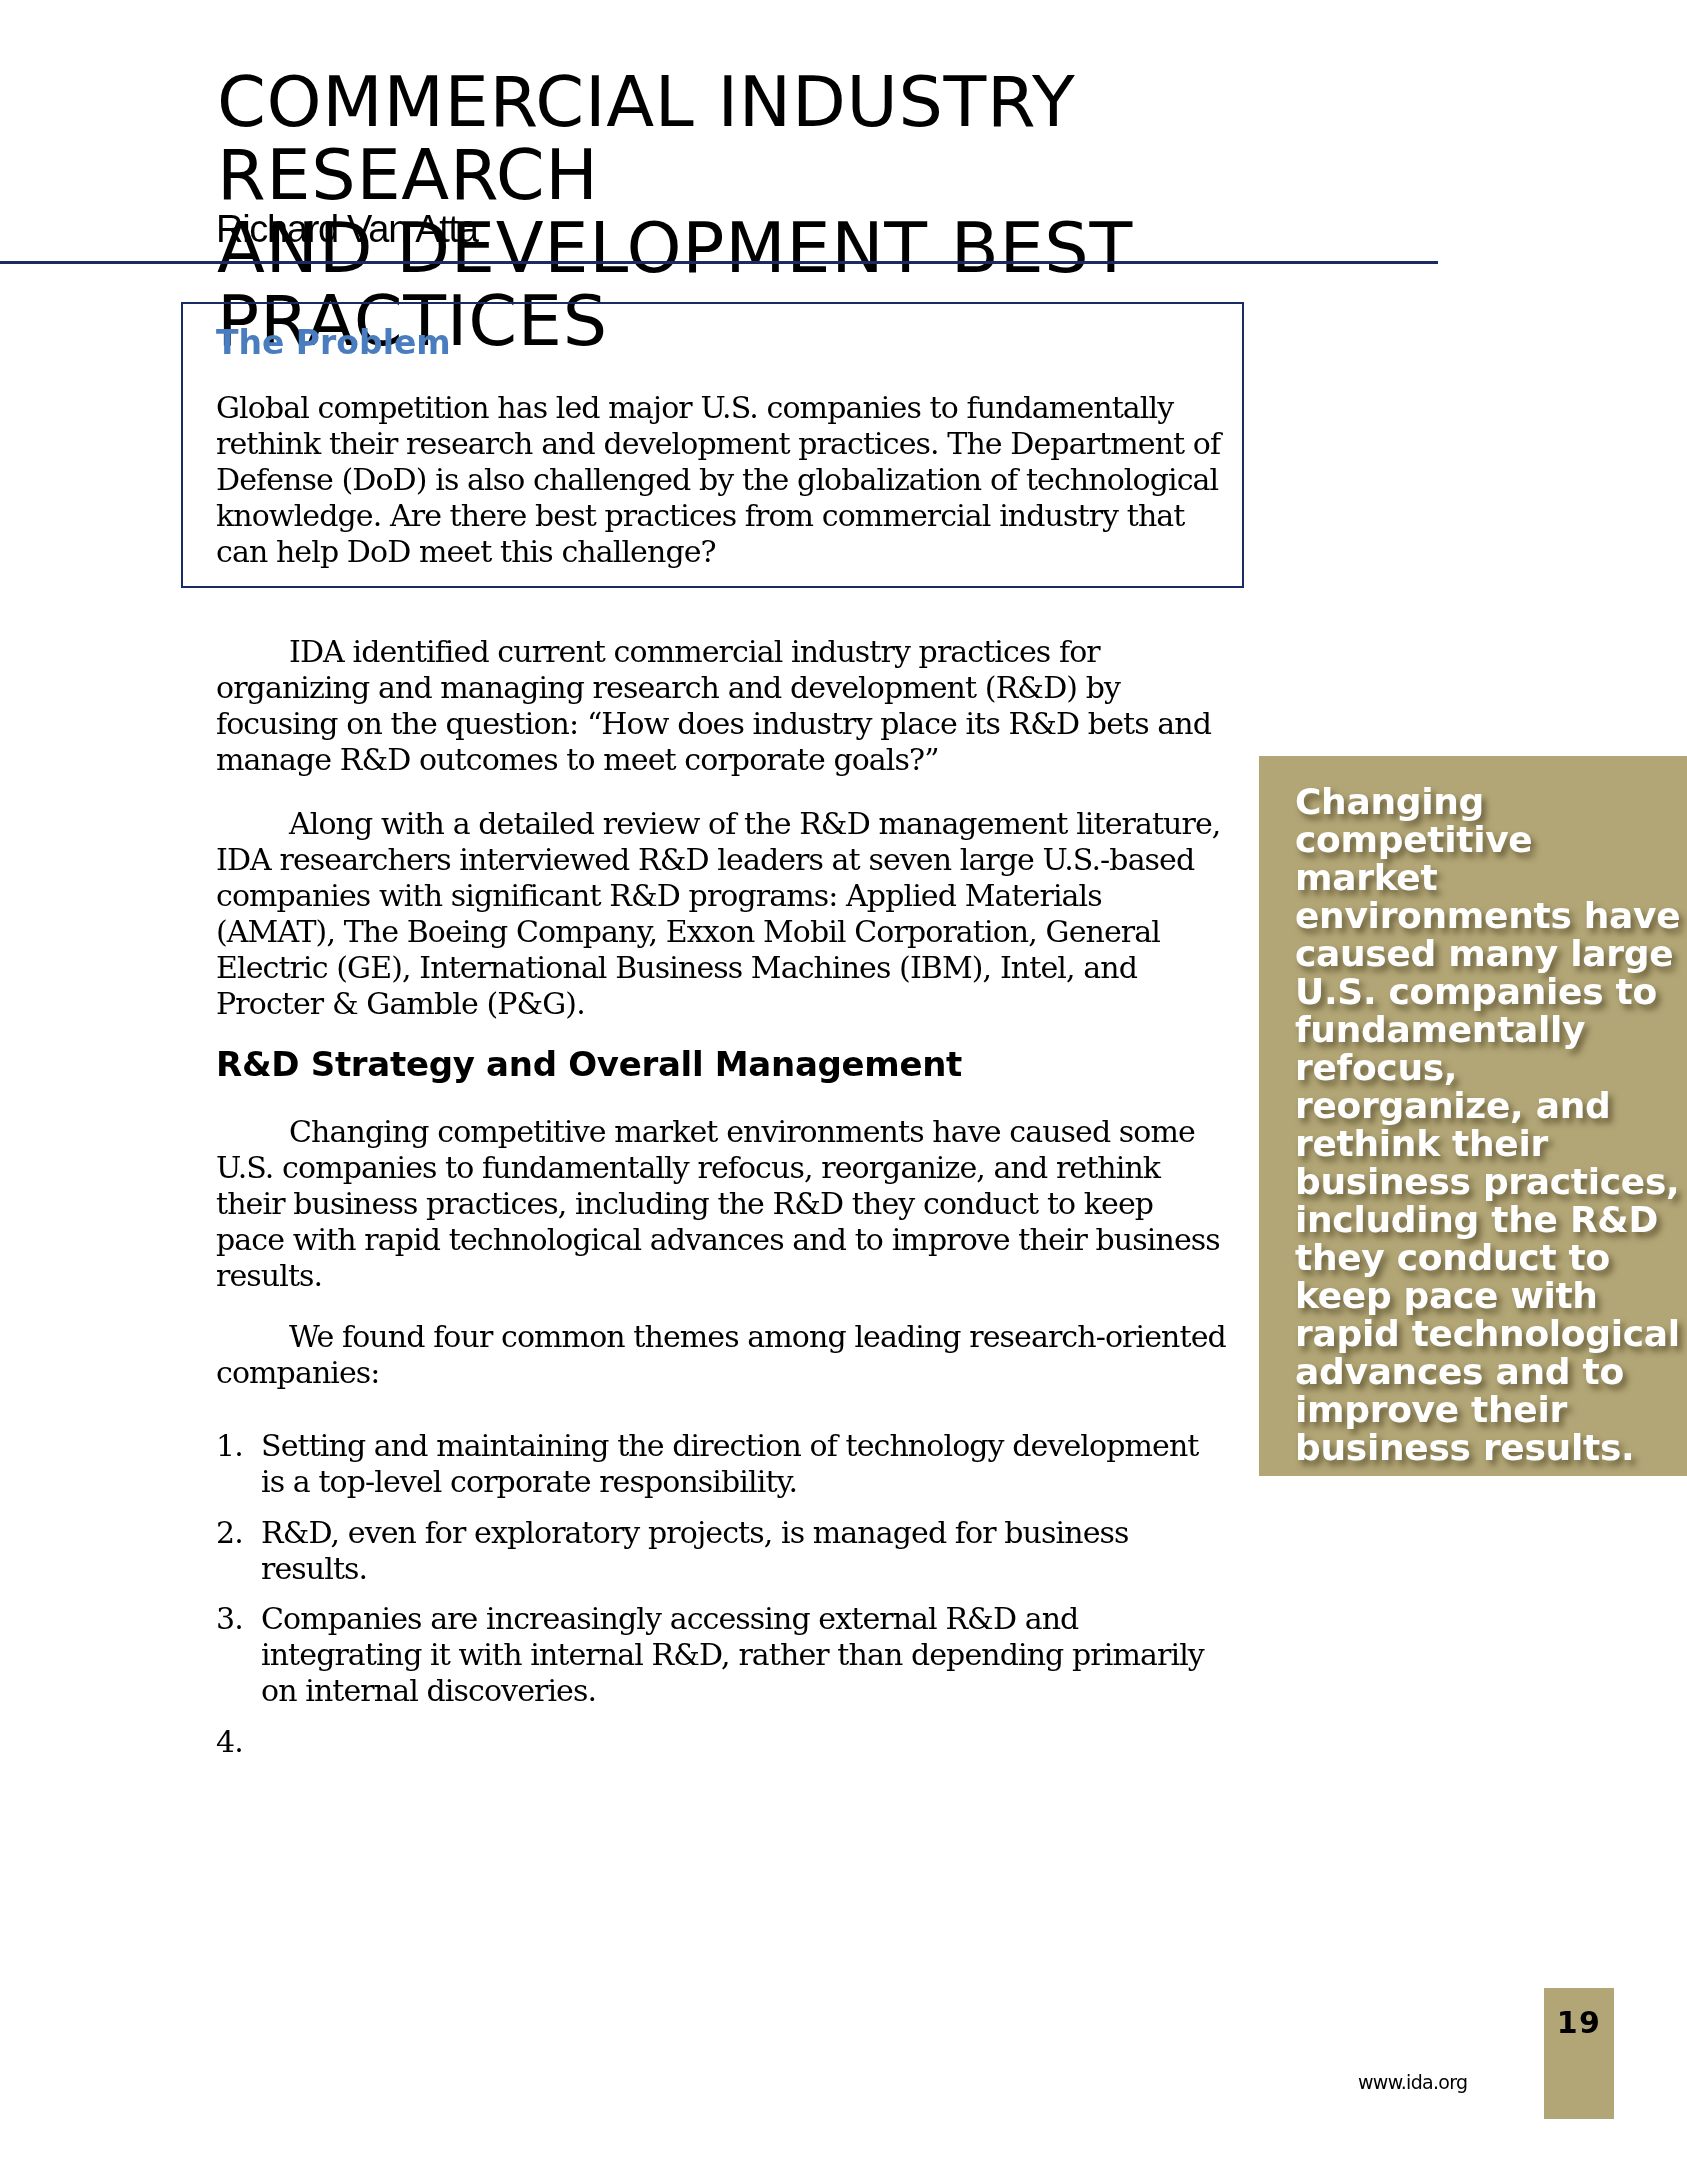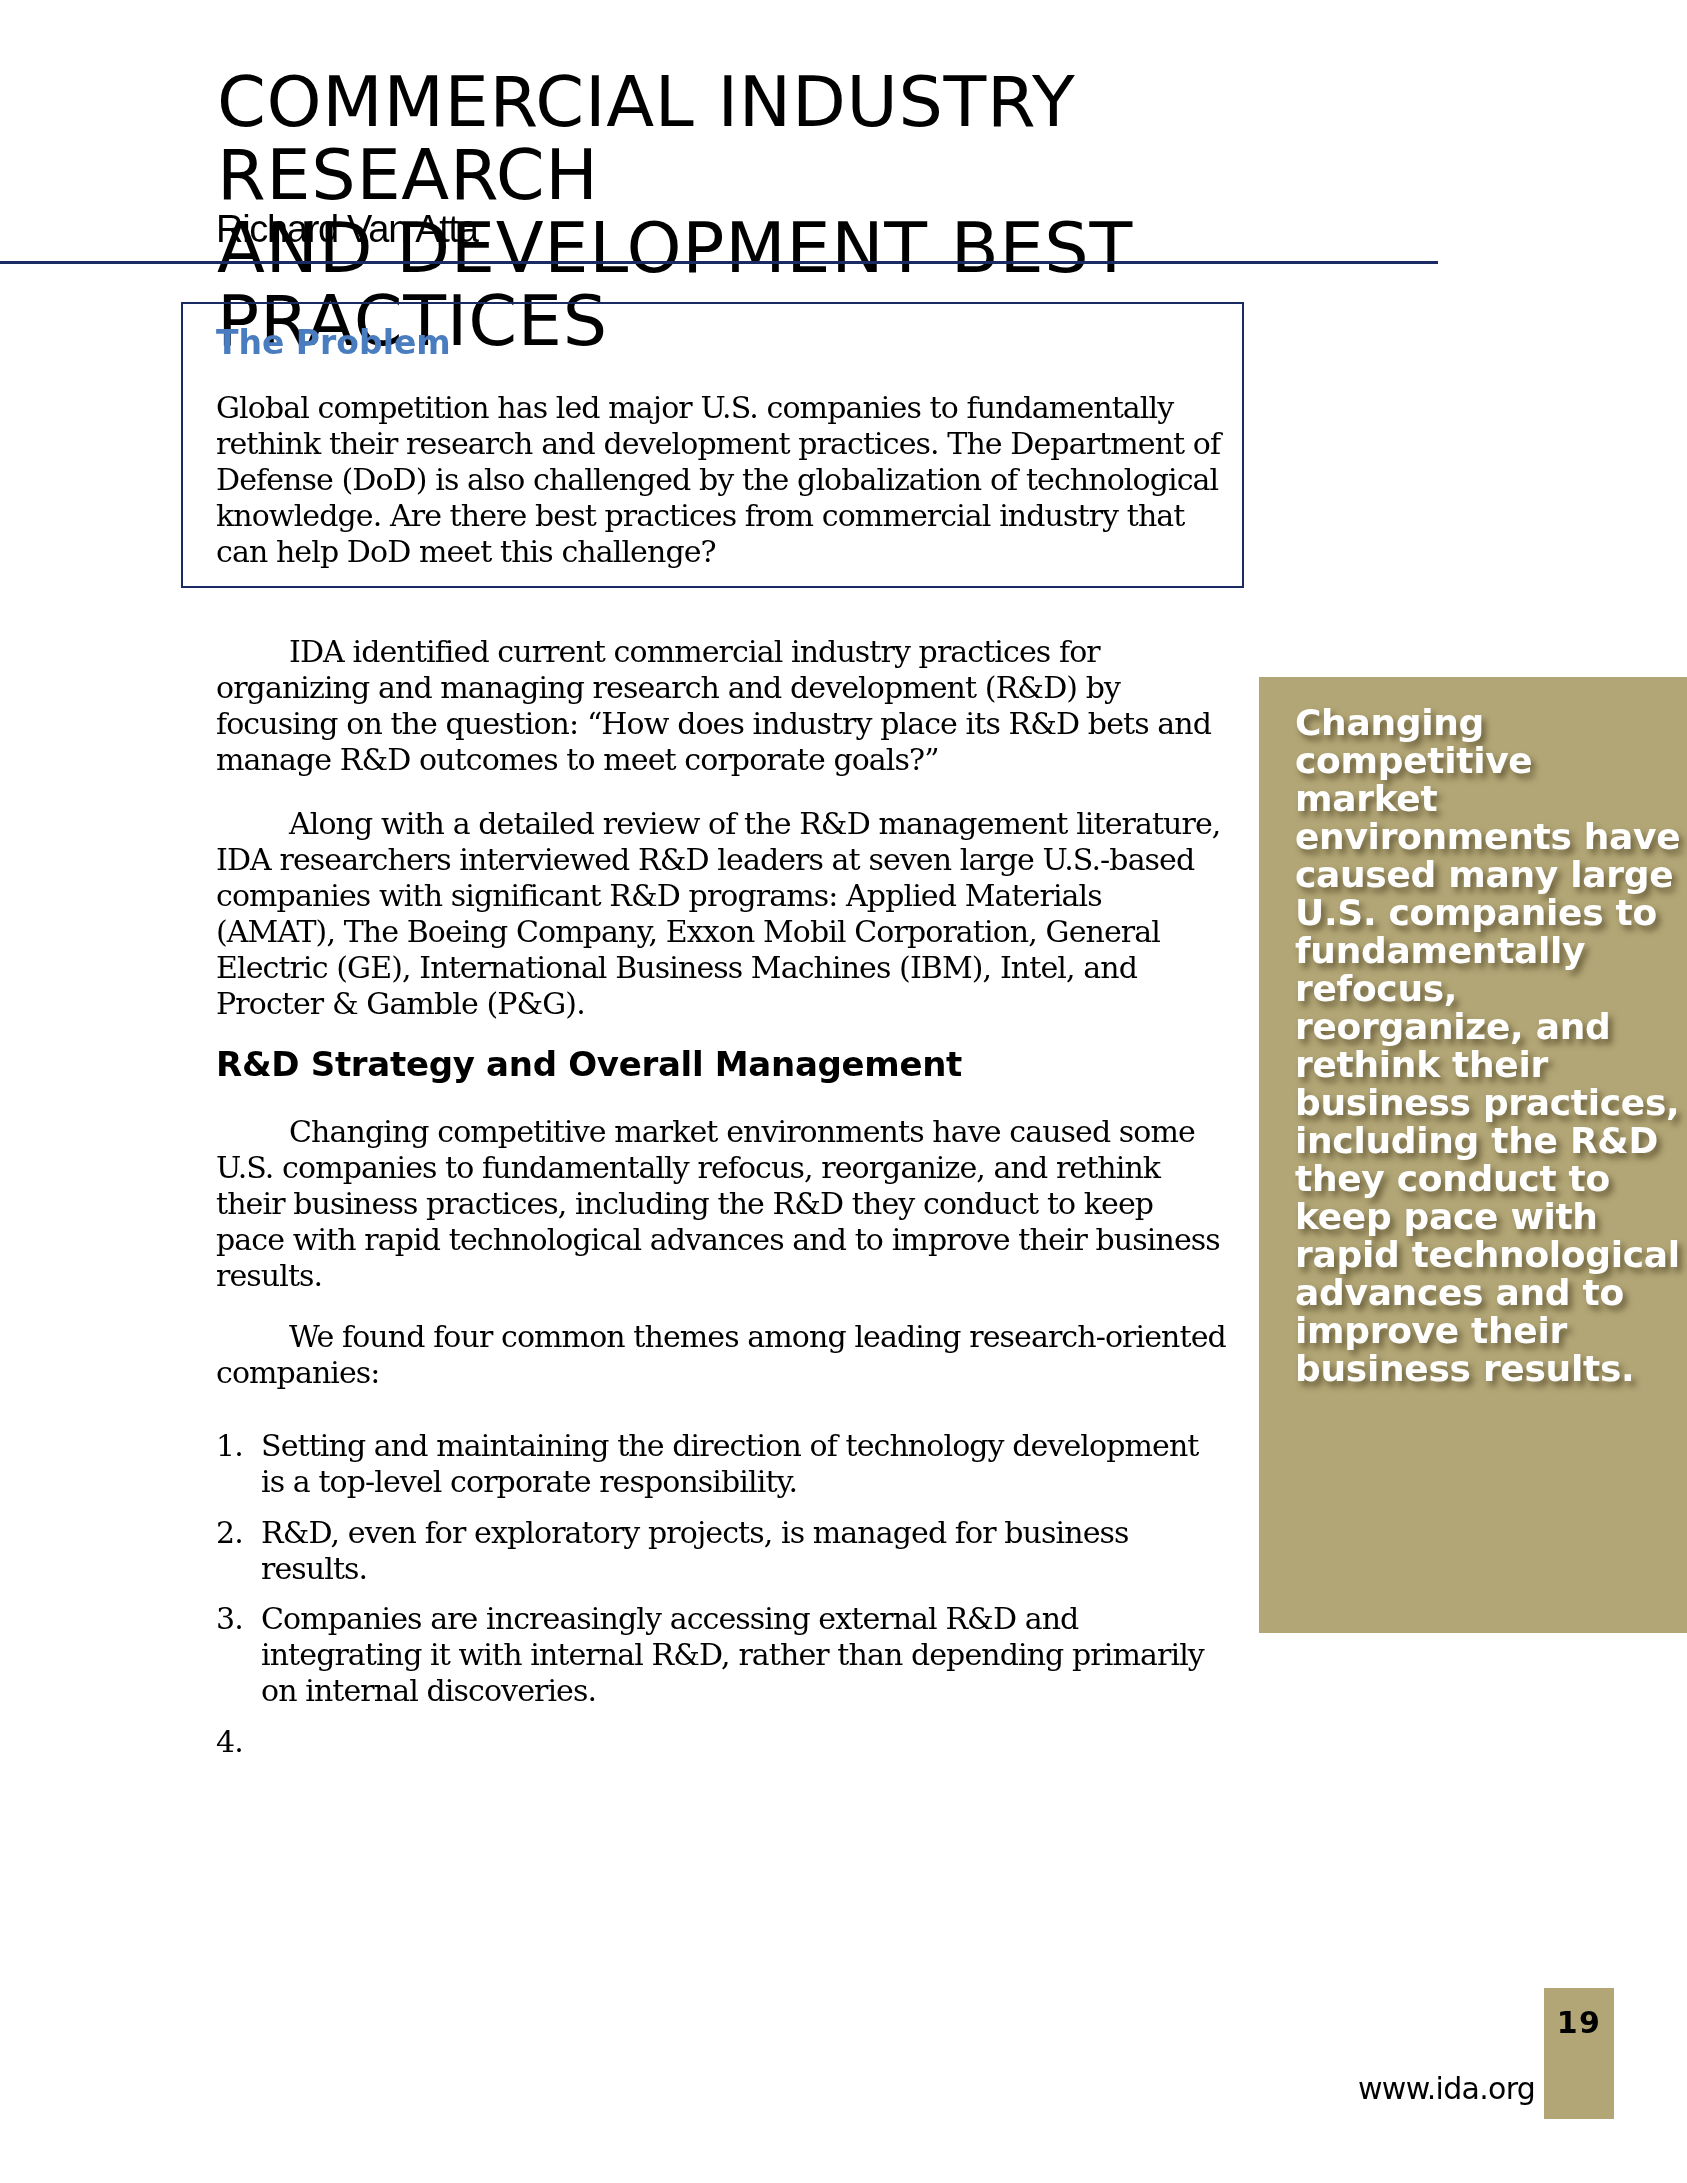--- a/index.html
+++ b/index.html
@@ -46,32 +46,32 @@
     }
 
     .list {
       position: absolute; left: 216px; top: 1428px; width: 1012px; margin: 0; padding: 0; list-style: none;
       font-family: "DejaVu Serif", serif; font-size: 30px; line-height: 36px; letter-spacing: -0.9px;
     }
     .list li { position: relative; padding-left: 45px; margin-bottom: 14.6px; }
     .list .num { position: absolute; left: 0; top: 0; }
 
     .callout {
-      position: absolute; left: 1259px; top: 677px; width: 428px; height: 956px;
+      position: absolute; left: 1259px; top: 756px; width: 428px; height: 720px;
       background: #b2a676; box-sizing: border-box; padding: 26.5px 0 0 36px;
     }
     .callout-text {
       font-family: "DejaVu Sans", sans-serif; font-weight: bold; font-size: 36px; line-height: 38px;
       color: #ffffff; letter-spacing: -0.3px;
       text-shadow: 4px 5.3px 6.6px rgba(70,60,30,0.65);
     }
 
     .footer-url {
       position: absolute; left: 1358px; top: 2071px;
-      font-family: "DejaVu Sans", sans-serif; font-size: 30px; color: #000; letter-spacing: -0.7px;
+      font-family: "DejaVu Sans", sans-serif; font-size: 19px; color: #000; letter-spacing: -0.7px;
     }
     .page-tab {
       position: absolute; left: 1544px; top: 1988px; width: 70px; height: 131px;
       background: #b2a676;
     }
     .page-num {
       position: absolute; left: 0; top: 17px; width: 100%; text-align: center;
       font-family: "DejaVu Sans", sans-serif; font-weight: bold; font-size: 30px; letter-spacing: 1.3px;
     }
   </style>

